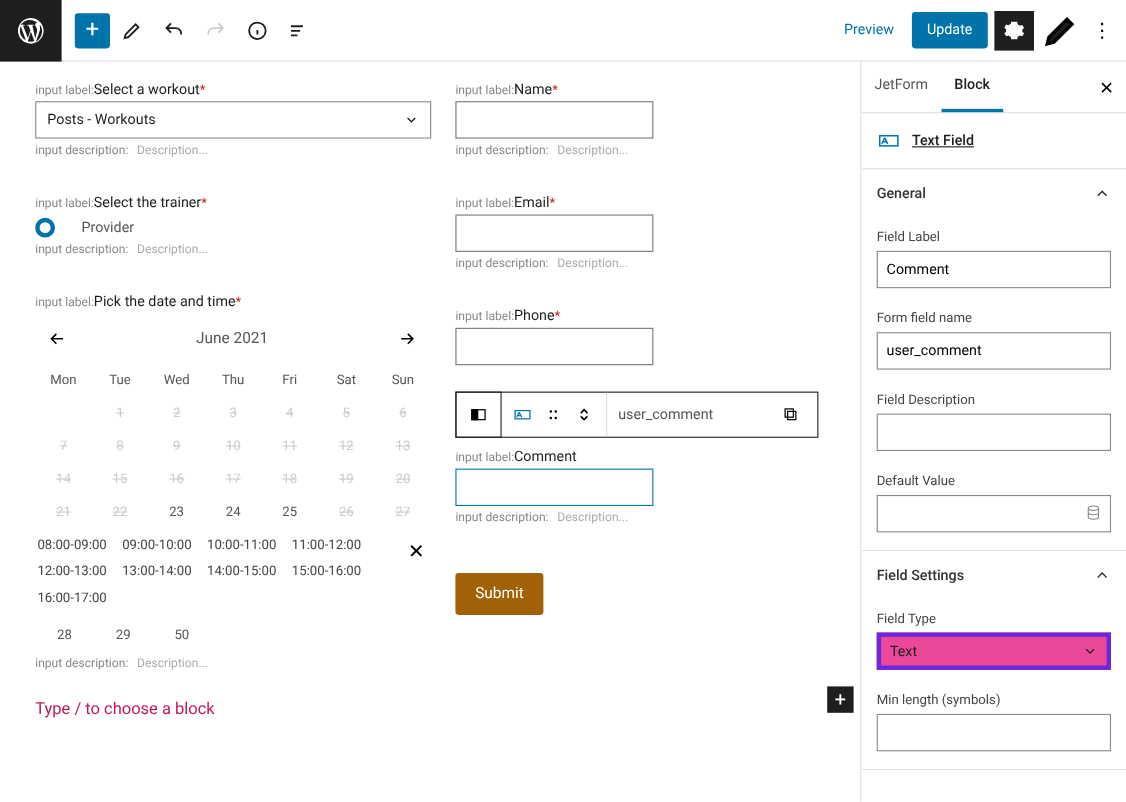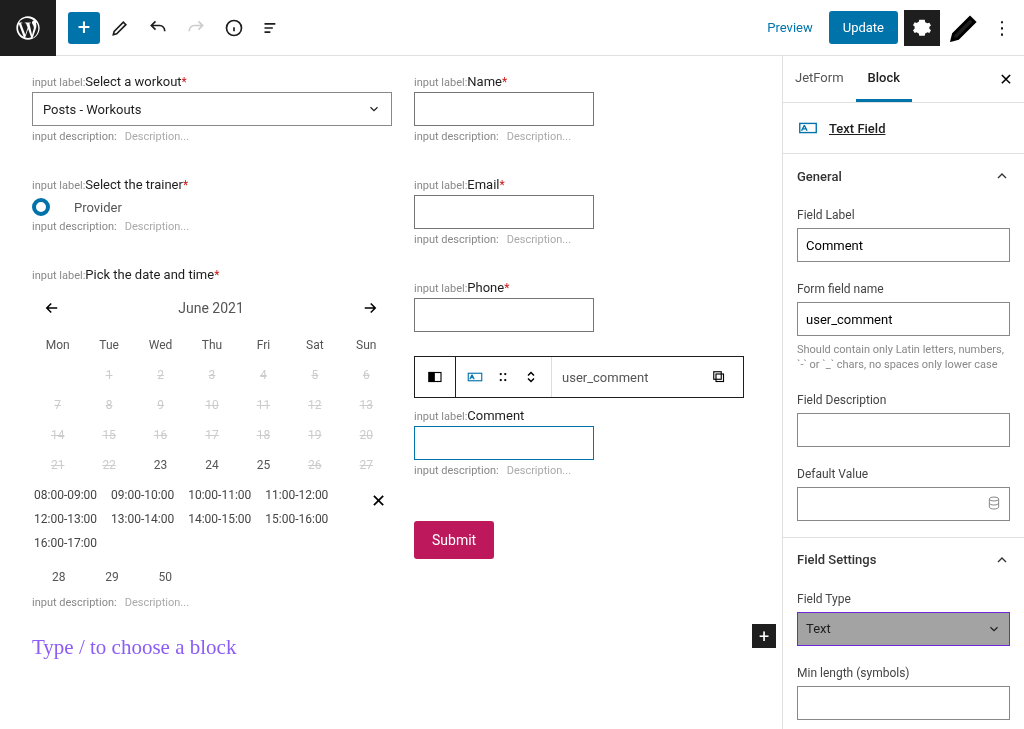--- a/index.html
+++ b/index.html
@@ -53,31 +53,31 @@
 .cal-title { font-size: 14px; color: #555; }
 .cal-grid { display: grid; grid-template-columns: repeat(7, 1fr); text-align: center; width: 360px; }
 .cal-dh { font-size: 12px; color: #555; padding: 8px 0; }
 .cal-day { font-size: 12px; color: #555; padding: 8px 0; }
 .cal-day.disabled { color: #ccc; text-decoration: line-through; }
 
 .time-slots { display: flex; flex-wrap: wrap; gap: 6px 10px; width: 350px; font-size: 12px; color: #444; margin-top: 6px; position: relative; }
 .time-slot { padding: 2px 2px; }
 .time-close { position: absolute; right: -4px; top: 4px; font-size: 18px; cursor: pointer; background: none; border: none; }
 
-.prompt-text { color: #8b5cf6; font-size: 21px; margin-top: 26px; font-family: Liberation Serif, serif; }
+.prompt-text { color: #be185d; font-size: 15px; margin-top: 26px; }
 
 
 .block-toolbar { display: flex; border: 1px solid #1e1e1e; background: #fff; margin-bottom: 10px; height: 42px; width: 330px; }
 .bt-section { display: flex; align-items: center; border-right: 1px solid #ddd; padding: 0 6px; }
 .bt-section:first-child { border: 1px solid #1e1e1e; margin: -1px; }
 .bt-btn { width: 28px; height: 28px; background: none; border: none; display: flex; align-items: center; justify-content: center; cursor: pointer; }
 .bt-btn svg { width: 18px; height: 18px; }
 .bt-field { flex: 1; display: flex; align-items: center; padding: 0 10px; font-size: 13px; color: #555; justify-content: space-between; }
 
-.submit-btn { background: #be185d; color: #fff; border: none; padding: 11px 18px; border-radius: 3px; font-size: 14px; margin-top: 20px; cursor: pointer; }
+.submit-btn { background: #a16207; color: #fff; border: none; padding: 11px 18px; border-radius: 3px; font-size: 14px; margin-top: 20px; cursor: pointer; }
 .add-block-btn { width: 24px; height: 24px; background: #1e1e1e; color: #fff; border: none; display: flex; align-items: center; justify-content: center; font-size: 18px; cursor: pointer; position: absolute; }
 
 
 .sidebar { width: 242px; border-left: 1px solid #e0e0e0; overflow-y: auto; position: relative; }
 .sb-scroll-track { width: 10px; background: #f1f1f1; position: absolute; left: -10px; top: 0; bottom: 0; }
 .sb-scroll-thumb { width: 10px; background: #c1c1c1; position: absolute; top: 0; height: 450px; }
 .sb-tabs { display: flex; border-bottom: 1px solid #e0e0e0; align-items: center; }
 .sb-tab { padding: 14px 12px; font-size: 13px; color: #555; cursor: pointer; border-bottom: 3px solid transparent; }
 .sb-tab.active { border-bottom-color: #0073aa; color: #1e1e1e; font-weight: 500; }
 .sb-close { margin-left: auto; width: 36px; height: 40px; background: none; border: none; cursor: pointer; font-size: 16px; }
@@ -85,21 +85,21 @@
 .sb-block-type svg { width: 22px; height: 22px; }
 .sb-section { border-bottom: 1px solid #e0e0e0; }
 .sb-section-head { display: flex; justify-content: space-between; align-items: center; padding: 14px 14px; cursor: pointer; font-size: 13px; color: #333; font-weight: 500; }
 .sb-section-head svg { width: 16px; height: 16px; }
 .sb-section-body { padding: 0 14px 16px; }
 .sb-label { font-size: 12px; color: #444; margin-bottom: 6px; margin-top: 10px; }
 .sb-input { width: 100%; height: 34px; border: 1px solid #888; padding: 0 8px; font-size: 13px; }
 .sb-input-wrap { position: relative; }
 .sb-icon-db { position: absolute; right: 8px; top: 8px; }
 .sb-help { font-size: 11px; color: #888; margin-top: 6px; line-height: 1.4; }
-.sb-select { width: 100%; height: 34px; border: 1px solid #6d28d9; padding: 0 8px; font-size: 13px; display: flex; align-items: center; justify-content: space-between; background: #a3a3a3; }
+.sb-select { width: 100%; height: 34px; border: 4px solid #6d28d9; padding: 0 8px; font-size: 13px; display: flex; align-items: center; justify-content: space-between; background: #ec4899; }
 </style>
 </head>
 <body>
 
 <div class="app">
 
   <div class="toolbar">
     <div class="wp-logo">
       <svg viewBox="0 0 24 24">
           <path d="M12 2C6.5 2 2 6.5 2 12s4.5 10 10 10 10-4.5 10-10S17.5 2 12 2zM3.5 12c0-1.2.3-2.4.7-3.5l4 11C5.6 18.1 3.5 15.3 3.5 12zm8.5 8.5c-.8 0-1.6-.1-2.4-.3l2.5-7.4 2.6 7.2c-.9.3-1.8.5-2.7.5zm1.2-12.5c.5 0 1-.1 1-.1.5 0 .4-.7-.1-.7 0 0-1.4.1-2.3.1-.9 0-2.3-.1-2.3-.1-.5 0-.5.8-.1.7 0 0 .4.1.9.1l1.4 3.8-2 5.9L6 8c.5 0 1-.1 1-.1.5 0 .4-.7-.1-.7 0 0-1.4.1-2.3.1h-.3c1.5-2.3 4.1-3.8 7-3.8 2.2 0 4.1.8 5.7 2.2h-.1c-.9 0-1.5.8-1.5 1.6 0 .7.4 1.4.9 2.1.3.6.7 1.3.7 2.4 0 .7-.3 1.6-.7 2.8L15.5 18l-2.3-10zm6.1-.4c1 1.3 1.5 2.9 1.5 4.6 0 3.6-1.9 6.7-4.8 8.4l2.6-7.5c.5-1.2.6-2.2.6-3.1 0-.8-.1-1.6-.4-2.2l.5-.2z"></path>
@@ -393,21 +393,20 @@
           <svg viewBox="0 0 24 24" fill="none" stroke="currentColor" stroke-width="2">
               <path d="M6 15l6-6 6 6"></path>
             </svg>
         </div>
         <div class="sb-section-body">
           <div class="sb-label">Field Label</div>
           <input class="sb-input" value="Comment" style="">
 
           <div class="sb-label" style="margin-top:20px;">Form field name</div>
           <input class="sb-input" value="user_comment" style="">
-          <div class="sb-help">Should contain only Latin letters, numbers, `-` or `_` chars, no spaces only lower case</div>
 
           <div class="sb-label" style="margin-top:20px;">Field Description</div>
           <input class="sb-input" style="">
 
           <div class="sb-label" style="margin-top:20px;">Default Value</div>
           <div class="sb-input-wrap">
             <input class="sb-input" style="">
             <svg class="sb-icon-db" width="16" height="16" viewBox="0 0 24 24" fill="none" stroke="#888" stroke-width="1.5">
                 <ellipse cx="12" cy="6" rx="7" ry="3"></ellipse>
                 <path d="M5 6v6c0 1.7 3.1 3 7 3s7-1.3 7-3V6M5 12v6c0 1.7 3.1 3 7 3s7-1.3 7-3v-6"></path>

